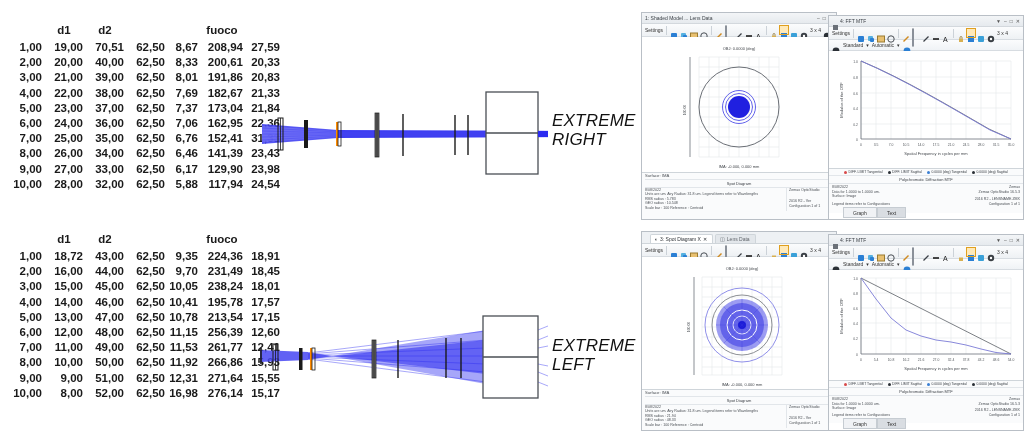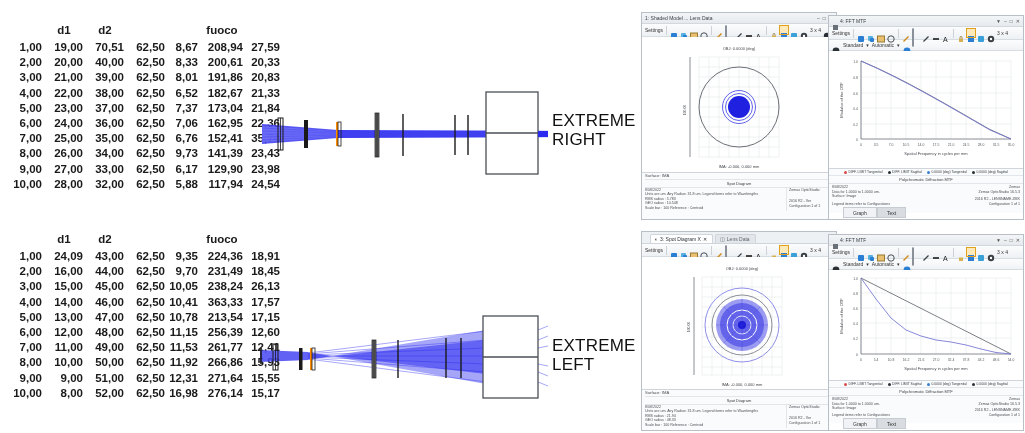--- a/index.html
+++ b/index.html
@@ -21,21 +21,21 @@
   .tbl td.c2{width:38px}
   .tbl td.c3{width:38px}
   .tbl td.c4{width:30px}
   .tbl td.c5{width:42px}
   .tbl td.c6{width:34px}
 
   
   .layout{position:absolute;}
   .layout svg{display:block;}
 
-  .callout{position:absolute;font-size:17px;line-height:19px;color:#111;letter-spacing:.2px;}
+  .callout{position:absolute;font-size:17px;line-height:19px;color:#111;letter-spacing:.2px;font-style:italic;}
 
   
   .zwin{position:absolute;background:#ffffff;border:1px solid #b9bfc6;box-sizing:border-box;
         font-family:"Liberation Sans",sans-serif;overflow:hidden;}
   .ztitlebar{height:11px;background:linear-gradient(#f3f5f7,#e6eaee);border-bottom:1px solid #d3d8dd;
              display:flex;align-items:center;padding:0 3px;box-sizing:border-box;}
   .ztitle{font-size:5px;color:#3a3f45;white-space:nowrap;overflow:hidden;}
   .wctrls{margin-left:auto;display:flex;gap:3px;align-items:center;}
   .wctrls span{font-size:5px;color:#555;}
 
@@ -116,21 +116,21 @@
             <td class="c3">62,50</td>
             <td class="c4">8,01</td>
             <td class="c5">191,86</td>
             <td class="c6">20,83</td>
           </tr>
           <tr>
             <td class="c0">4,00</td>
             <td class="c1">22,00</td>
             <td class="c2">38,00</td>
             <td class="c3">62,50</td>
-            <td class="c4">6,52</td>
+            <td class="c4">7,69</td>
             <td class="c5">182,67</td>
             <td class="c6">21,33</td>
           </tr>
           <tr>
             <td class="c0">5,00</td>
             <td class="c1">23,00</td>
             <td class="c2">37,00</td>
             <td class="c3">62,50</td>
             <td class="c4">7,37</td>
             <td class="c5">173,04</td>
@@ -145,28 +145,28 @@
             <td class="c5">162,95</td>
             <td class="c6">22,36</td>
           </tr>
           <tr>
             <td class="c0">7,00</td>
             <td class="c1">25,00</td>
             <td class="c2">35,00</td>
             <td class="c3">62,50</td>
             <td class="c4">6,76</td>
             <td class="c5">152,41</td>
-            <td class="c6">35,74</td>
+            <td class="c6">31,33</td>
           </tr>
           <tr>
             <td class="c0">8,00</td>
             <td class="c1">26,00</td>
             <td class="c2">34,00</td>
             <td class="c3">62,50</td>
-            <td class="c4">9,73</td>
+            <td class="c4">6,46</td>
             <td class="c5">141,39</td>
             <td class="c6">23,43</td>
           </tr>
           <tr>
             <td class="c0">9,00</td>
             <td class="c1">27,00</td>
             <td class="c2">33,00</td>
             <td class="c3">62,50</td>
             <td class="c4">6,17</td>
             <td class="c5">129,90</td>
@@ -194,21 +194,21 @@
           <th class="c2">d2</th>
           <th class="c3"></th>
           <th class="c4"></th>
           <th class="c5">fuoco</th>
           <th class="c6"></th>
         </tr>
       </thead>
       <tbody>
           <tr>
             <td class="c0">1,00</td>
-            <td class="c1">24,09</td>
+            <td class="c1">18,72</td>
             <td class="c2">43,00</td>
             <td class="c3">62,50</td>
             <td class="c4">9,35</td>
             <td class="c5">224,36</td>
             <td class="c6">18,91</td>
           </tr>
           <tr>
             <td class="c0">2,00</td>
             <td class="c1">16,00</td>
             <td class="c2">44,00</td>
@@ -217,29 +217,29 @@
             <td class="c5">231,49</td>
             <td class="c6">18,45</td>
           </tr>
           <tr>
             <td class="c0">3,00</td>
             <td class="c1">15,00</td>
             <td class="c2">45,00</td>
             <td class="c3">62,50</td>
             <td class="c4">10,05</td>
             <td class="c5">238,24</td>
-            <td class="c6">26,13</td>
+            <td class="c6">18,01</td>
           </tr>
           <tr>
             <td class="c0">4,00</td>
             <td class="c1">14,00</td>
             <td class="c2">46,00</td>
             <td class="c3">62,50</td>
             <td class="c4">10,41</td>
-            <td class="c5">363,33</td>
+            <td class="c5">195,78</td>
             <td class="c6">17,57</td>
           </tr>
           <tr>
             <td class="c0">5,00</td>
             <td class="c1">13,00</td>
             <td class="c2">47,00</td>
             <td class="c3">62,50</td>
             <td class="c4">10,78</td>
             <td class="c5">213,54</td>
             <td class="c6">17,15</td>

